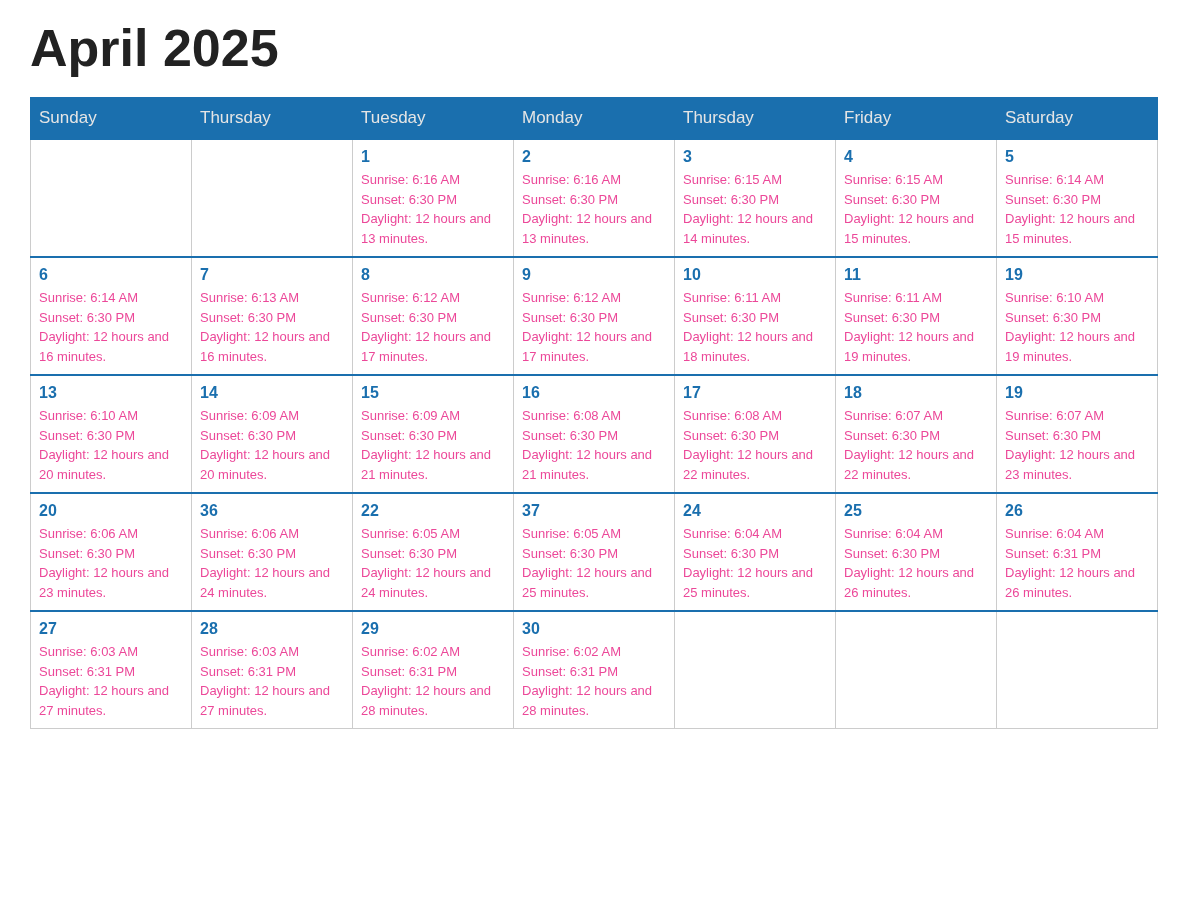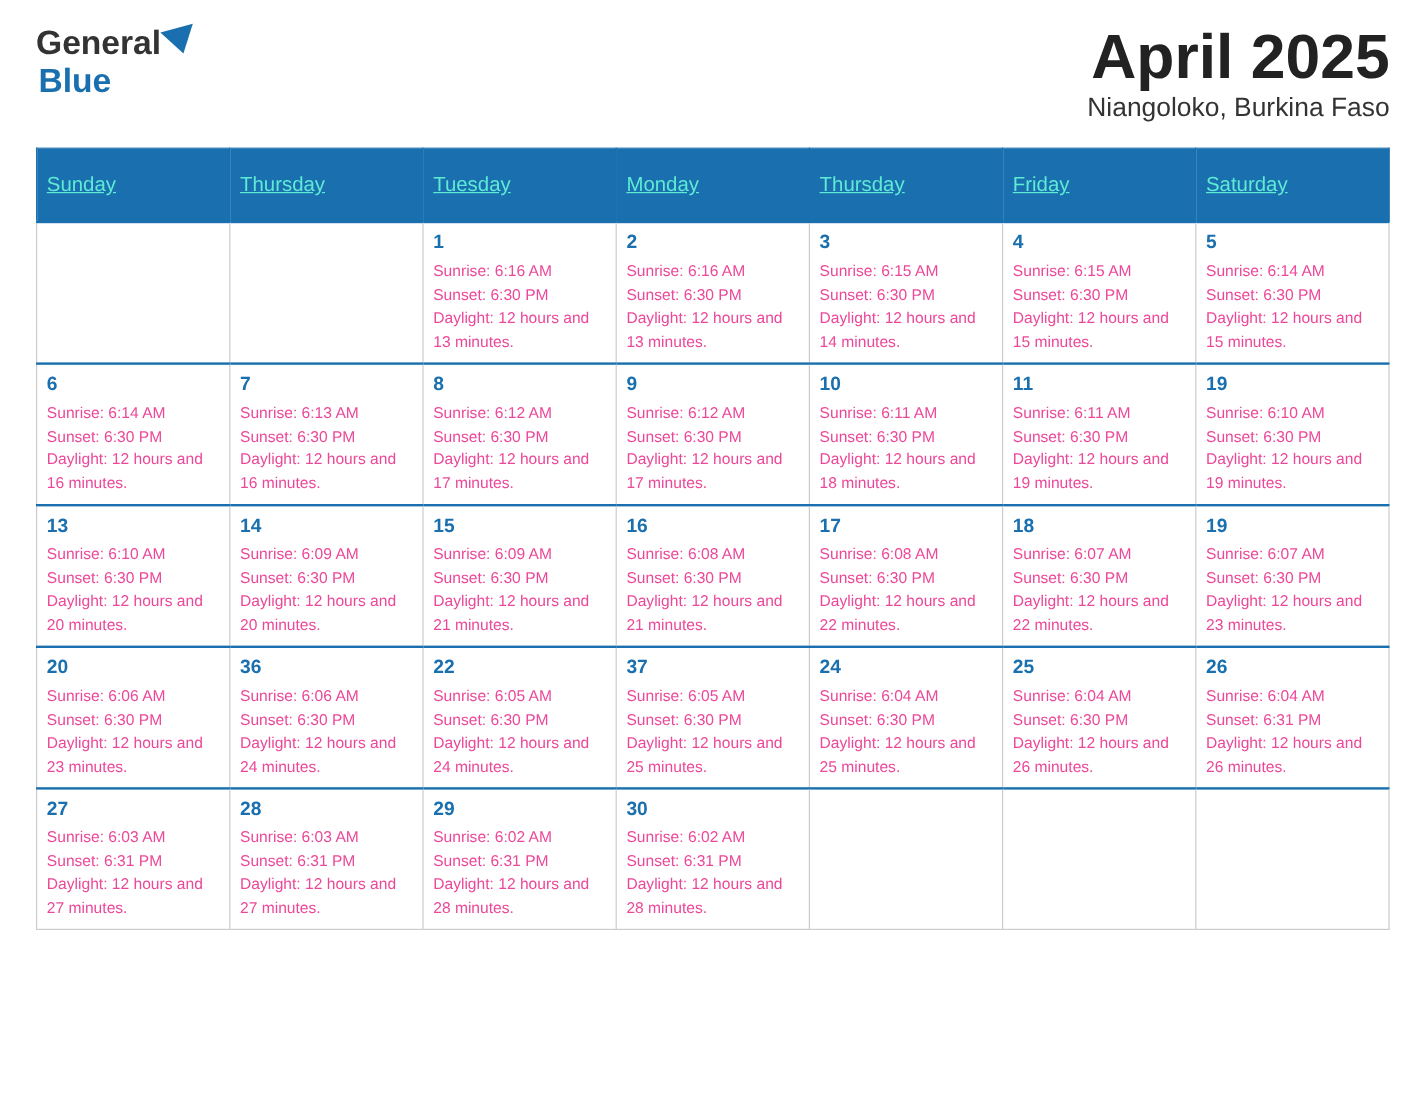--- a/index.html
+++ b/index.html
@@ -35,27 +35,26 @@
       color: #333;
       font-weight: normal;
     }
     .calendar {
       width: 100%;
       border-collapse: collapse;
       border: 1px solid #999;
     }
     .calendar th {
       background-color: #1a6fae;
-      color: #5eead4;
-      padding: 20px 8px;
+      color: #e5e5e5;
+      padding: 10px 8px;
       text-align: left;
       font-size: 17px;
       font-weight: normal;
       border: 1px solid #1a6fae;
-      text-decoration: underline;
     }
     .calendar td {
       vertical-align: top;
       padding: 8px;
       border: 1px solid #ccc;
       width: 14.28%;
       min-height: 110px;
       height: 110px;
     }
     .day-number {
@@ -101,30 +100,22 @@
       margin-left: 2px;
       transform: rotate(-15deg);
       position: relative;
       top: -2px;
     }
   </style>
 </head>
 <body>
 
 <div class="header">
-  <div class="logo-wrapper">
-    <div class="logo-line1">
-      <span class="logo-text-general">General</span>
-      <span class="triangle"></span>
-    </div>
-    <div class="logo-line2">Blue</div>
-  </div>
   <div class="title-block">
     <div class="month-title">April 2025</div>
-    <div class="location-title">Niangoloko, Burkina Faso</div>
   </div>
 </div>
 
 <table class="calendar">
   <thead>
     <tr>
     <th>Sunday</th>
         <th>Thursday</th>
         <th>Tuesday</th>
         <th>Monday</th>

